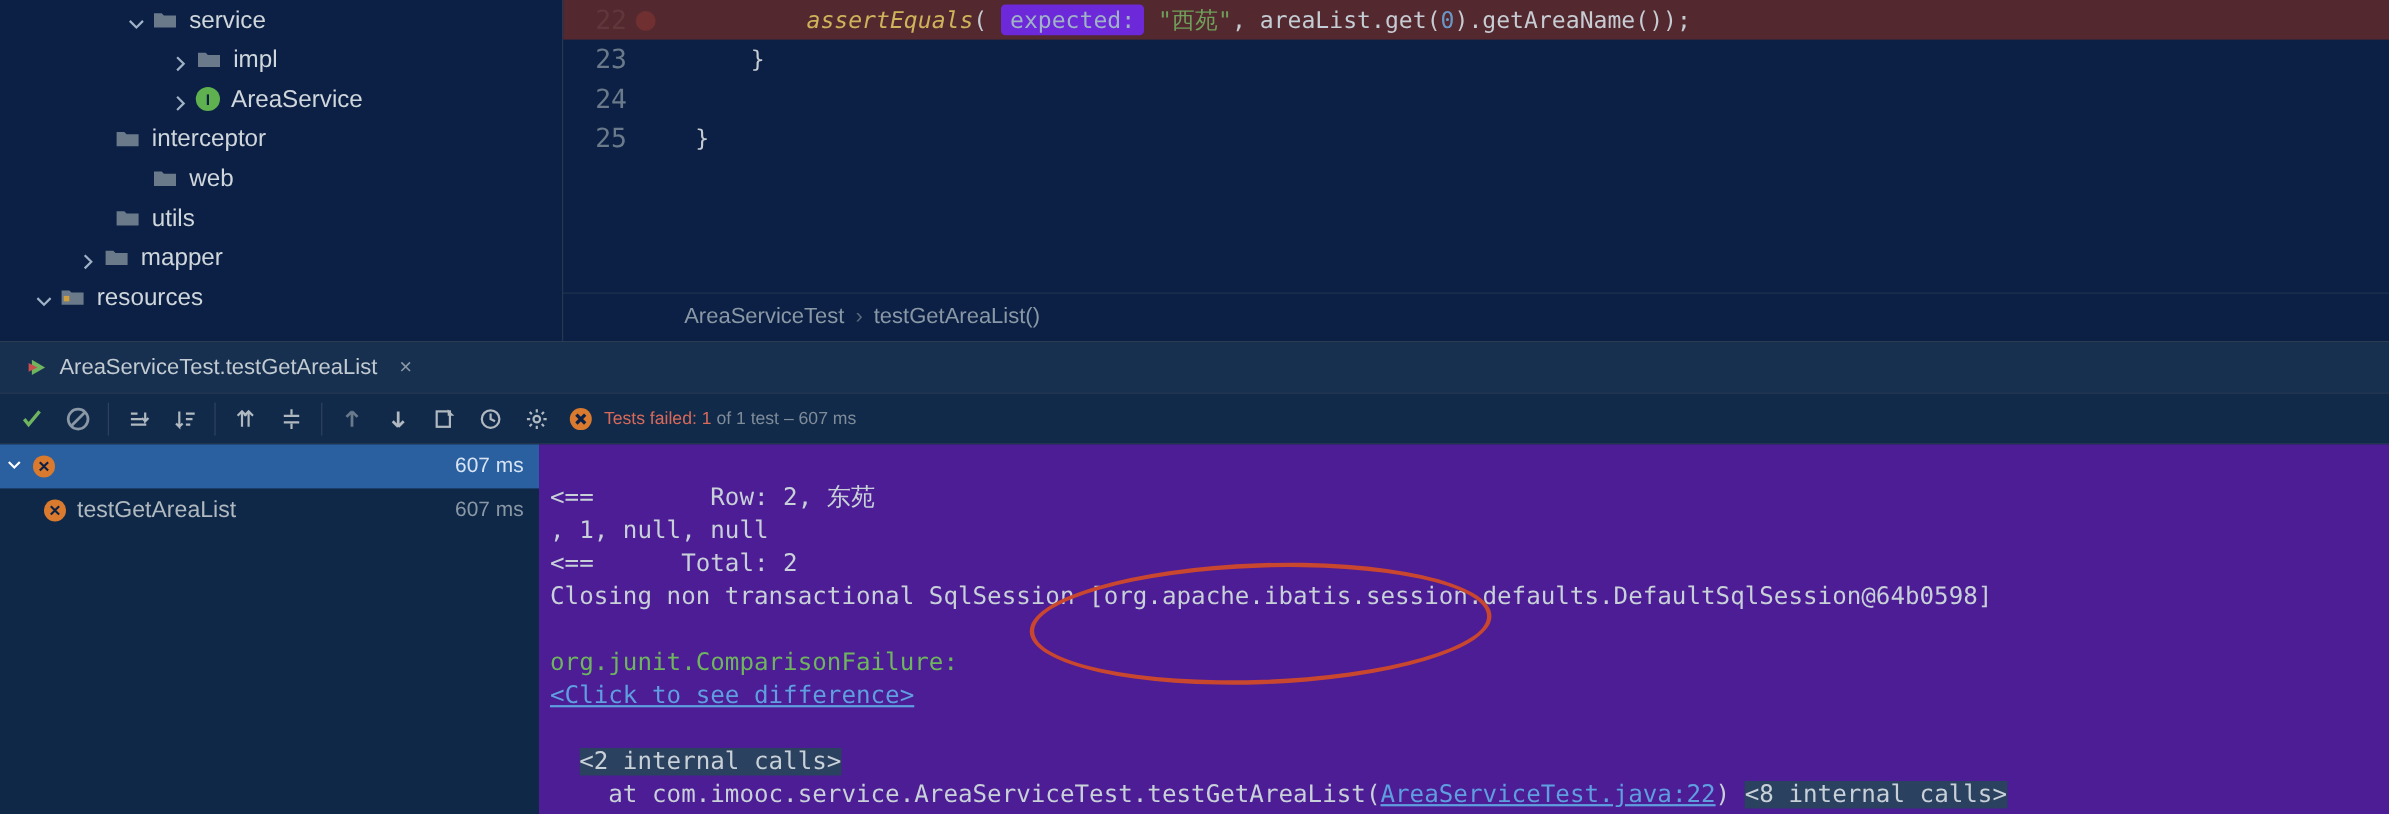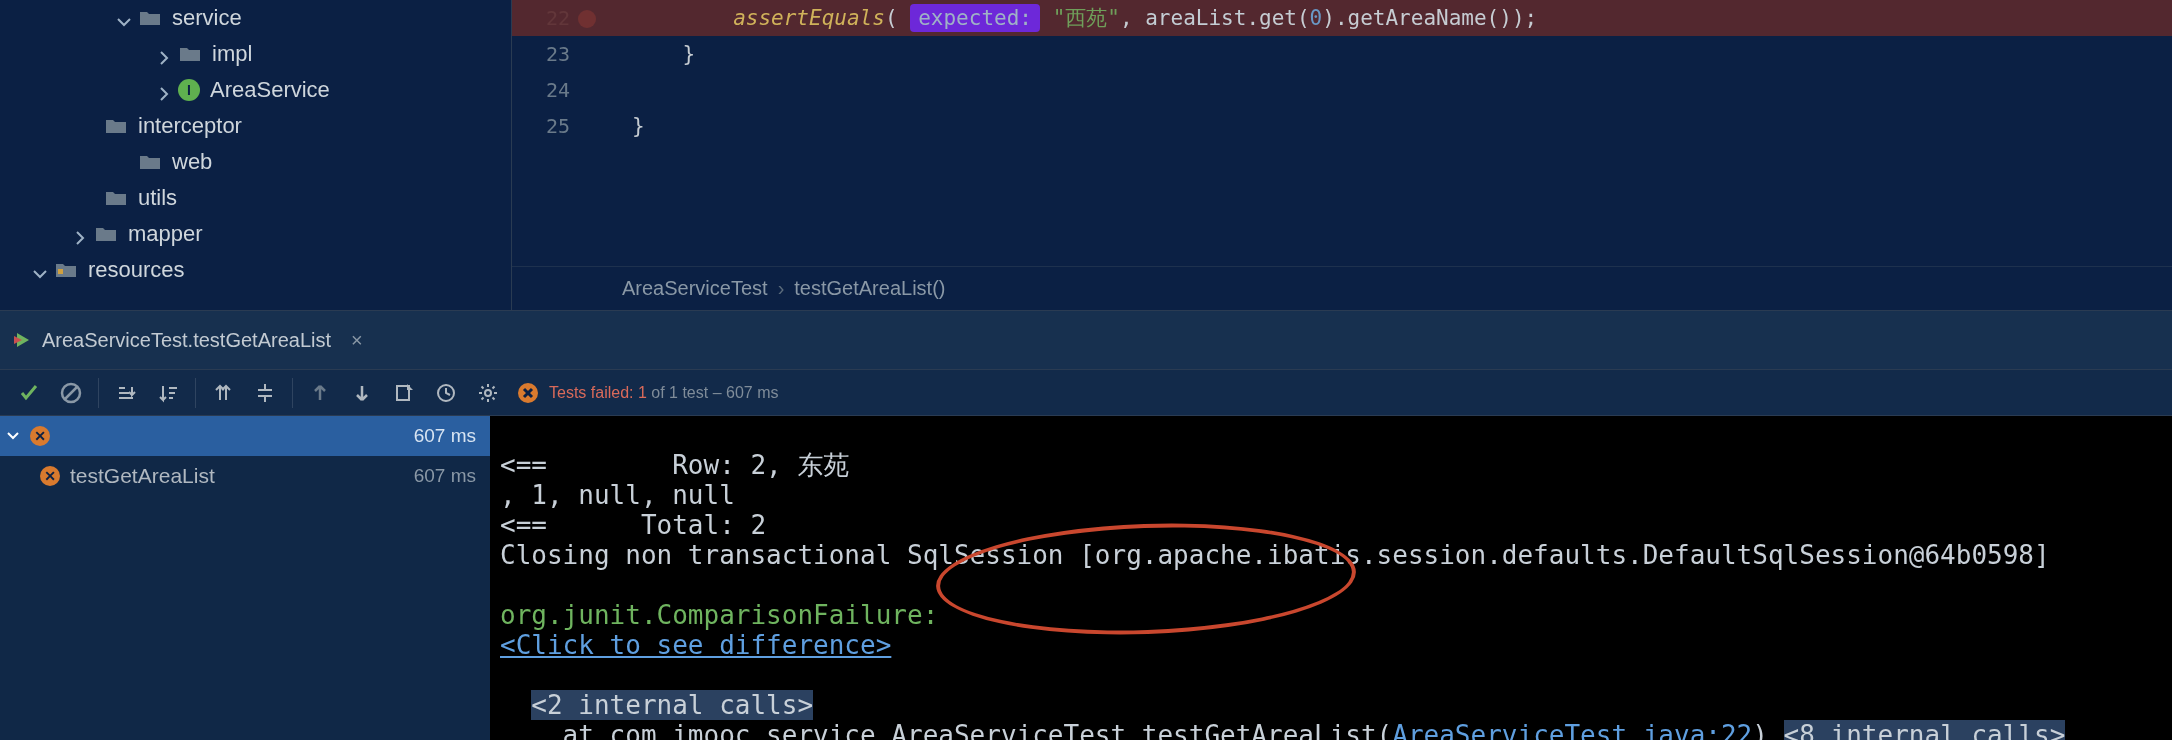--- a/index.html
+++ b/index.html
@@ -51,21 +51,21 @@
   }
   .editor {
     flex: 1;
     background: #0b2044;
     position: relative;
     border-left: 1px solid #2a3b52;
   }
   .gutter {
     position: absolute; left: 0; top: 0; width: 70px;
     text-align: right; color: #6a7a8a; font-family: Menlo, Consolas, monospace;
-    font-size: 20px; line-height: 36px;
+    font-size: 24px; line-height: 36px;
   }
   .gutter .ln { padding-right: 12px; height: 36px; }
   .breakpoint-col {
     position: absolute; left: 62px; top: 0; width: 40px;
   }
   .bp-dot {
     width: 18px; height: 18px; border-radius: 50%;
     background: #c94f4f; margin-top: 10px; margin-left: 4px;
   }
   .code {
@@ -89,22 +89,22 @@
   .tok-punct { color: #c6ccd2; }
   .breadcrumbs {
     position: absolute; bottom: 0; left: 0; right: 0;
     height: 44px; display: flex; align-items: center;
     padding-left: 110px; color: #8a98a6; font-size: 20px;
     border-top: 1px solid rgba(60,76,96,0.4);
   }
   .breadcrumbs .sep { margin: 0 10px; color: #5b6b7b; }
 
   .tab-bar {
-    height: 60px; background: #17304f;
-    display: flex; align-items: center; padding-left: 12px;
+    height: 48px; background: #17304f;
+    display: flex; align-items: center; padding-left: 24px;
     border-top: 1px solid #2a3b52;
     border-bottom: 1px solid #2a3b52;
   }
   .tab-strip {
     display: flex; align-items: center; gap: 10px;
     font-size: 20px; color: #c2cad2;
   }
   .tab-strip .test-icon {
     width: 20px; height: 20px; display:inline-block;
   }
@@ -148,22 +148,22 @@
   .test-row .arrow-sm { width: 14px; display:inline-block; }
   .status-circle {
     width: 20px; height: 20px; border-radius: 50%;
     background: #d97a2e; color: #0b2044; font-size: 14px; font-weight: bold;
     display:flex; align-items:center; justify-content:center;
   }
   .ms { margin-left: auto; padding-right: 14px; color: #8a98a6; font-size: 19px; }
   .test-row.selected .ms { color: #d7e4f2; }
 
   .console {
-    flex: 1; background: #000000; padding: 4px 10px 16px 10px;
-    font-family: Menlo, Consolas, monospace; font-size: 26px;
+    flex: 1; background: #4c1d95; padding: 4px 10px 16px 10px;
+    font-family: Menlo, Consolas, monospace; font-size: 22px;
     line-height: 30px; color: #c8d0d8; position: relative;
     white-space: pre;
   }
   .console .green { color: #6fb45f; }
   .console .link { color: #5f9fe0; text-decoration: underline; }
   .console .gray-bg { background: #2b4160; }
   .annot {
     position: absolute; border: 4px solid #c9472e; border-radius: 50% / 50%;
     width: 420px; height: 110px; left: 446px; top: 108px;
     transform: rotate(-2deg);

